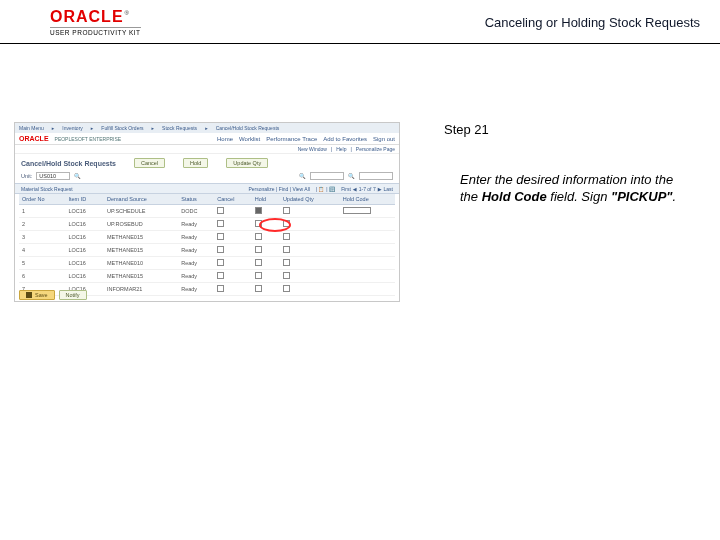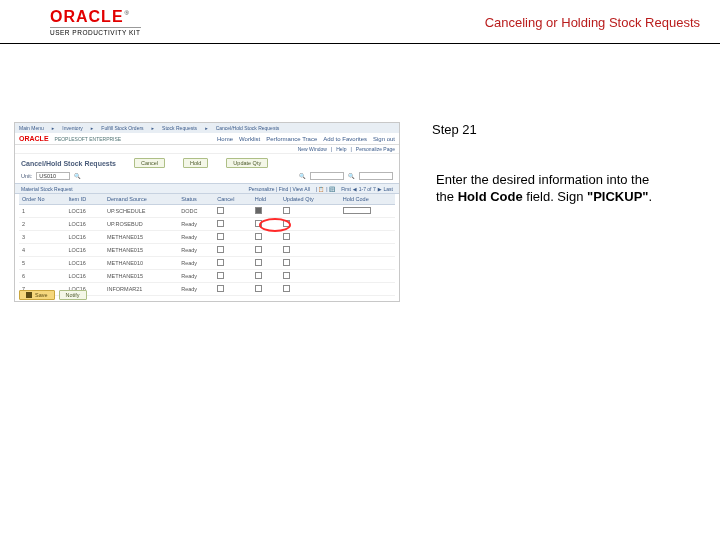--- a/index.html
+++ b/index.html
@@ -46,40 +46,41 @@
     border-top: 1px solid #999;
     margin-top: 1px;
     padding-top: 1px;
   }
   .page-title {
     position: absolute;
     right: 20px;
     top: 50%;
     transform: translateY(-50%);
     font-size: 13px;
-    color: #b91c1c;
+    color: #0f172a;
   }
   .content {
     display: flex;
     width: 100%;
     padding-top: 78px;
+    gap: 12px;
   }
   .left-col {
     width: 406px;
     padding-left: 14px;
     padding-right: 6px;
   }
   .right-col {
     width: 300px;
     padding-left: 26px;
     font-size: 13px;
     line-height: 1.25;
   }
   .step-label { margin-bottom: 34px; }
-  .step-text p { margin: 4px; }
+  .step-text p { margin: 16px; font-style: italic; }
   .bold { font-weight: bold; }
 
   
   .app-shot {
     width: 100%;
     height: 180px;
     border: 1px solid #c8c8c8;
     font-size: 6px;
     color: #333;
     background: #fff;

